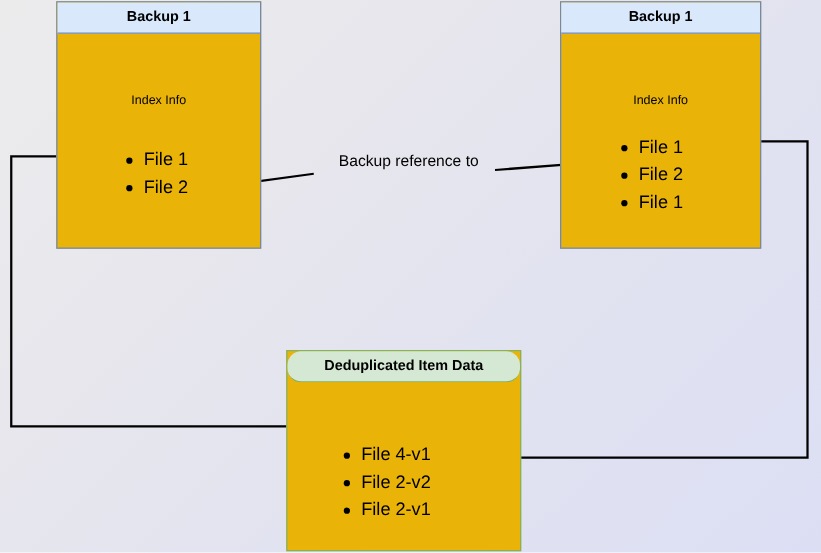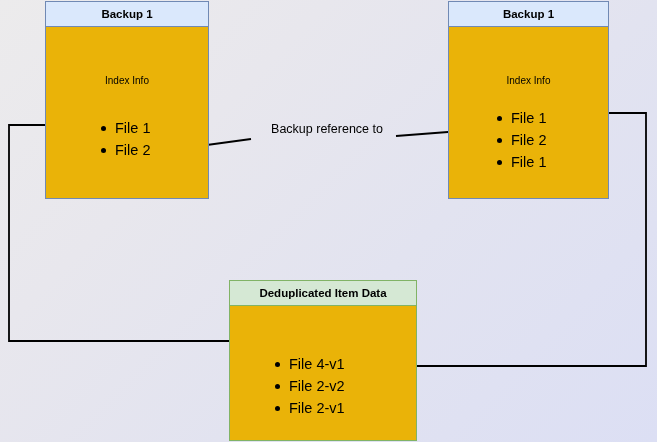--- a/index.html
+++ b/index.html
@@ -49,20 +49,21 @@
     position: relative;
     height: calc(100% - 25px);
   }
 
   .box.green {
     border-color: #81b366;
   }
   .box.green > .box-header {
     background: #d5e8d4;
     border-bottom-color: #81b366;
+    border-radius: 11px;
   }
 
   
   .index-title {
     position: absolute;
     left: 0;
     right: 0;
     text-align: center;
     font-size: 10px;
     color: #000;

